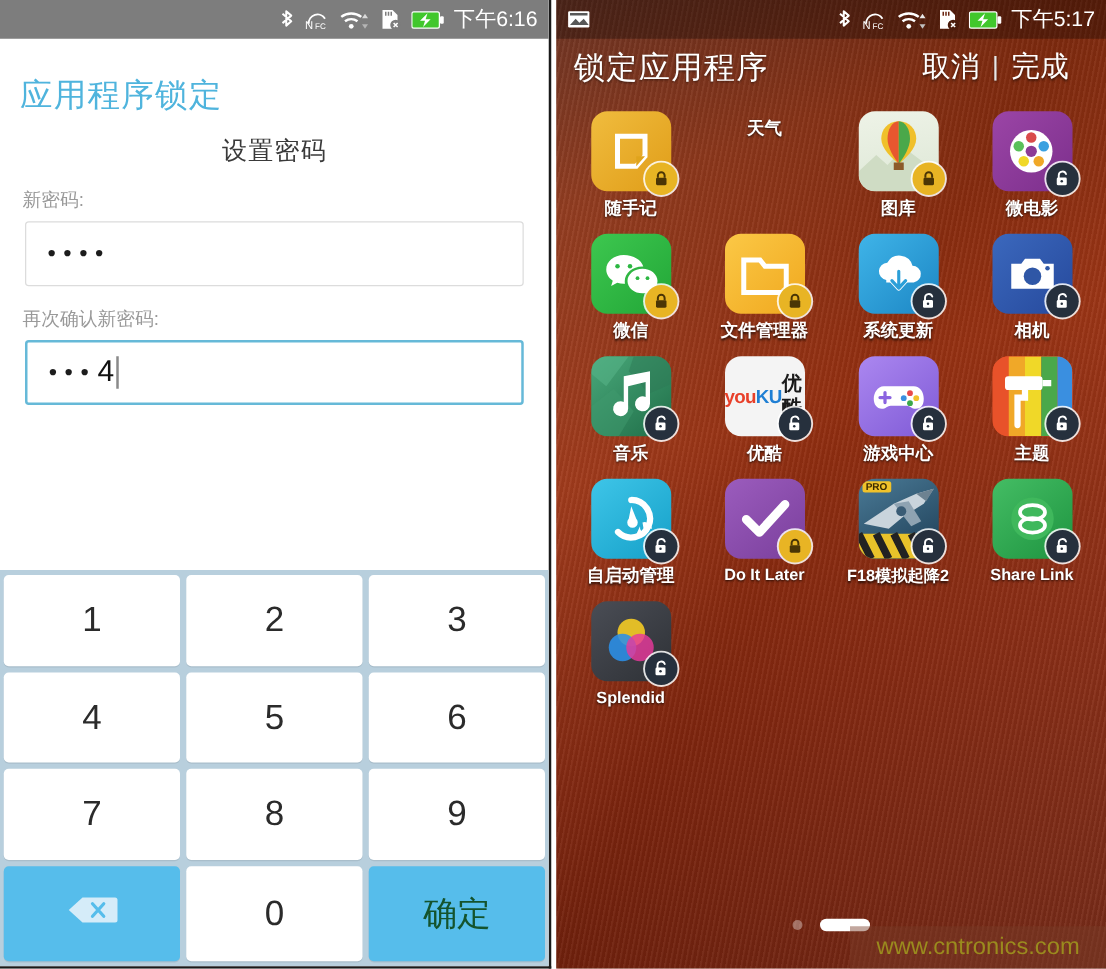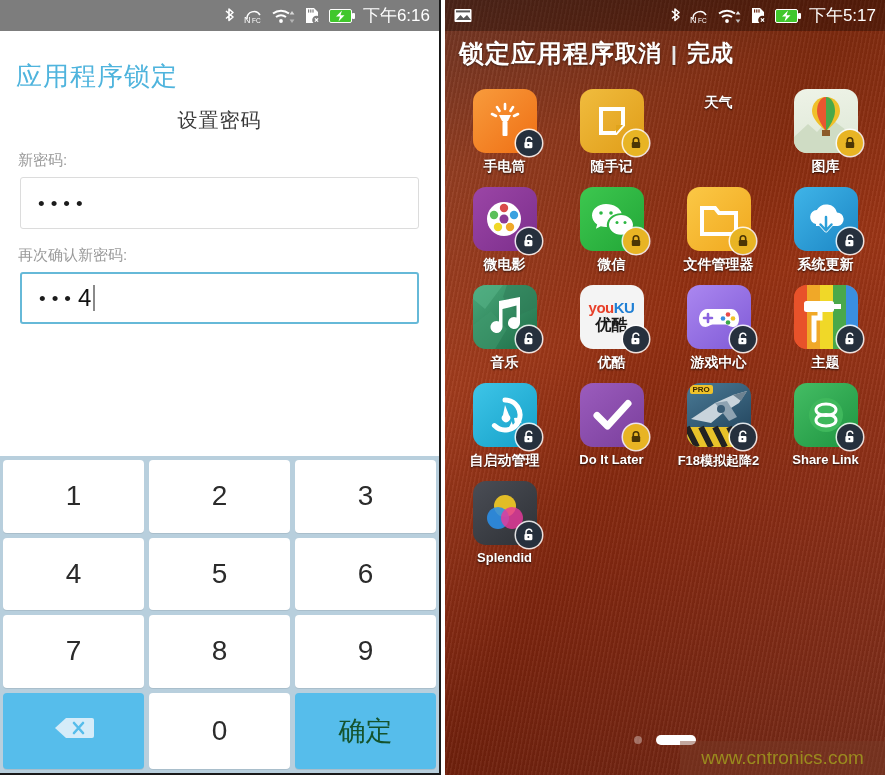--- a/index.html
+++ b/index.html
@@ -86,23 +86,22 @@
       repeating-linear-gradient(101deg, rgba(255,255,255,0.05) 0px, rgba(255,255,255,0.05) 1px, rgba(0,0,0,0.05) 2px, rgba(0,0,0,0.05) 4px),
       linear-gradient(160deg, #5c1f0d 0%, #8e2f10 18%, #a83613 42%, #8f2a10 68%, #6d1f0c 100%);
   }
   .r-statusbar {
     height: 31px; display: flex; align-items: center;
     padding: 0 9px; gap: 7px;
     background: rgba(0,0,0,0.30);
   }
   .r-statusbar .left-ic { margin-right: auto; }
   .r-header {
-    display: flex; align-items: center; justify-content: flex-start;
-    padding: 6px 2px 10px 14px;
-    font-weight: bold;
+    display: flex; align-items: center; justify-content: space-between;
+    padding: 6px 30px 10px 14px;
   }
   .r-title { color: #ffffff; font-size: 25px; letter-spacing: 1px;
     text-shadow: 0 1px 2px rgba(0,0,0,0.5); }
   .r-actions { display: flex; align-items: center; gap: 10px;
     color: #ffffff; font-size: 23px; text-shadow: 0 1px 2px rgba(0,0,0,0.5); }
   .r-sep { color: #e8e8e8; font-size: 21px; }
 
   .app-grid {
     display: grid; grid-template-columns: repeat(4, 1fr);
     row-gap: 1px; padding: 3px 6px 0 6px;
@@ -291,39 +290,20 @@
       <div class="r-title">锁定应用程序</div>
       <div class="r-actions">
         <span>取消</span>
         <span class="r-sep">|</span>
         <span>完成</span>
       </div>
     </div>
 
     <div class="app-grid">
 
-      <div class="app-cell">
-        <div class="icon-wrap">
-          <div class="icon-tile" style="background:linear-gradient(135deg,#f89b3c,#ef6f14)">
-            <svg width="44" height="44" viewBox="0 0 44 44">
-              <path d="M22 5v5M14 8l2.5 4M30 8l-2.5 4M9 15l4 2M35 15l-4 2" stroke="#fff" stroke-width="2.6" stroke-linecap="round"></path>
-              <path d="M16 16h12l-3 6h-6z" fill="#fff"></path>
-              <rect x="19.5" y="22" width="5" height="15" rx="1" fill="#fff"></rect>
-            </svg>
-          </div>
-          <div class="badge unlocked">
-            <svg width="14" height="14" viewBox="0 0 14 14">
-                <path d="M4 6V4.2a3 3 0 0 1 5.8-1" stroke="#fff" stroke-width="1.5" fill="none" stroke-linecap="round"></path>
-                <rect x="2.4" y="6" width="8" height="6.2" rx="1.1" fill="#fff"></rect>
-                <circle cx="6.4" cy="9" r="1" fill="#26303d"></circle>
-              </svg>
-          </div>
-        </div>
-        <div class="app-label">手电筒</div>
-      </div>
 
       <div class="app-cell">
         <div class="icon-wrap">
           <div class="icon-tile" style="background:linear-gradient(135deg,#f0bc3e,#e09d18)">
             <svg width="44" height="44" viewBox="0 0 44 44">
               <path d="M11 10h22v16l-7 8H11z" fill="none" stroke="#fff" stroke-width="4"></path>
               <path d="M26 34v-8h7z" fill="#e0a41c"></path>
             </svg>
           </div>
           <div class="badge locked">
@@ -437,20 +417,39 @@
             <svg width="14" height="14" viewBox="0 0 14 14">
                 <path d="M4 6V4.2a3 3 0 0 1 5.8-1" stroke="#fff" stroke-width="1.5" fill="none" stroke-linecap="round"></path>
                 <rect x="2.4" y="6" width="8" height="6.2" rx="1.1" fill="#fff"></rect>
                 <circle cx="6.4" cy="9" r="1" fill="#26303d"></circle>
               </svg>
           </div>
         </div>
         <div class="app-label">系统更新</div>
       </div>
 
+      <div class="app-cell">
+        <div class="icon-wrap">
+          <div class="icon-tile" style="background:linear-gradient(135deg,#3b68bd,#26499c)">
+            <svg width="46" height="46" viewBox="0 0 46 46">
+              <path d="M6 15h8l3-4h12l3 4h8v20H6z" fill="#fff"></path>
+              <circle cx="23" cy="25" r="7" fill="#2f57a6"></circle>
+              <circle cx="35" cy="18.5" r="1.8" fill="#2f57a6"></circle>
+            </svg>
+          </div>
+          <div class="badge unlocked">
+            <svg width="14" height="14" viewBox="0 0 14 14">
+                <path d="M4 6V4.2a3 3 0 0 1 5.8-1" stroke="#fff" stroke-width="1.5" fill="none" stroke-linecap="round"></path>
+                <rect x="2.4" y="6" width="8" height="6.2" rx="1.1" fill="#fff"></rect>
+                <circle cx="6.4" cy="9" r="1" fill="#26303d"></circle>
+              </svg>
+          </div>
+        </div>
+        <div class="app-label">相机</div>
+      </div>
 
       <div class="app-cell">
         <div class="icon-wrap">
           <div class="icon-tile" style="background:linear-gradient(140deg,#49a87a,#1f6e48)">
             <svg width="64" height="64" viewBox="0 0 64 64">
               <path d="M0 0h30L12 24 0 14z" fill="#57b589" opacity="0.55"></path>
               <path d="M34 0h30v22L46 30 30 12z" fill="#2e7a55" opacity="0.5"></path>
               <path d="M0 40l18-14 16 18-12 20H0z" fill="#3f9a6d" opacity="0.5"></path>
               <path d="M26 16v20.5a6 6 0 1 0 3.5 5.4V24l14-3.4v12a6 6 0 1 0 3.5 5.4V12z" fill="#fff"></path>
             </svg>
@@ -461,21 +460,21 @@
                 <rect x="2.4" y="6" width="8" height="6.2" rx="1.1" fill="#fff"></rect>
                 <circle cx="6.4" cy="9" r="1" fill="#26303d"></circle>
               </svg>
           </div>
         </div>
         <div class="app-label">音乐</div>
       </div>
 
       <div class="app-cell">
         <div class="icon-wrap">
-          <div class="icon-tile" style="background:#f4f4f4;flex-direction:column;justify-content:center;">
+          <div class="icon-tile" style="background:#f4f4f4;justify-content:center;">
             <div style="font-size:15px;font-weight:700;line-height:1;font-family:'Liberation Sans',sans-serif;letter-spacing:-0.5px">
               <span style="color:#e8402a">you</span><span style="color:#1f7fd4">KU</span>
             </div>
             <div style="color:#1a1a1a;font-size:16px;font-weight:700;line-height:1.15;margin-top:1px">优酷</div>
           </div>
           <div class="badge unlocked">
             <svg width="14" height="14" viewBox="0 0 14 14">
                 <path d="M4 6V4.2a3 3 0 0 1 5.8-1" stroke="#fff" stroke-width="1.5" fill="none" stroke-linecap="round"></path>
                 <rect x="2.4" y="6" width="8" height="6.2" rx="1.1" fill="#fff"></rect>
                 <circle cx="6.4" cy="9" r="1" fill="#26303d"></circle>

